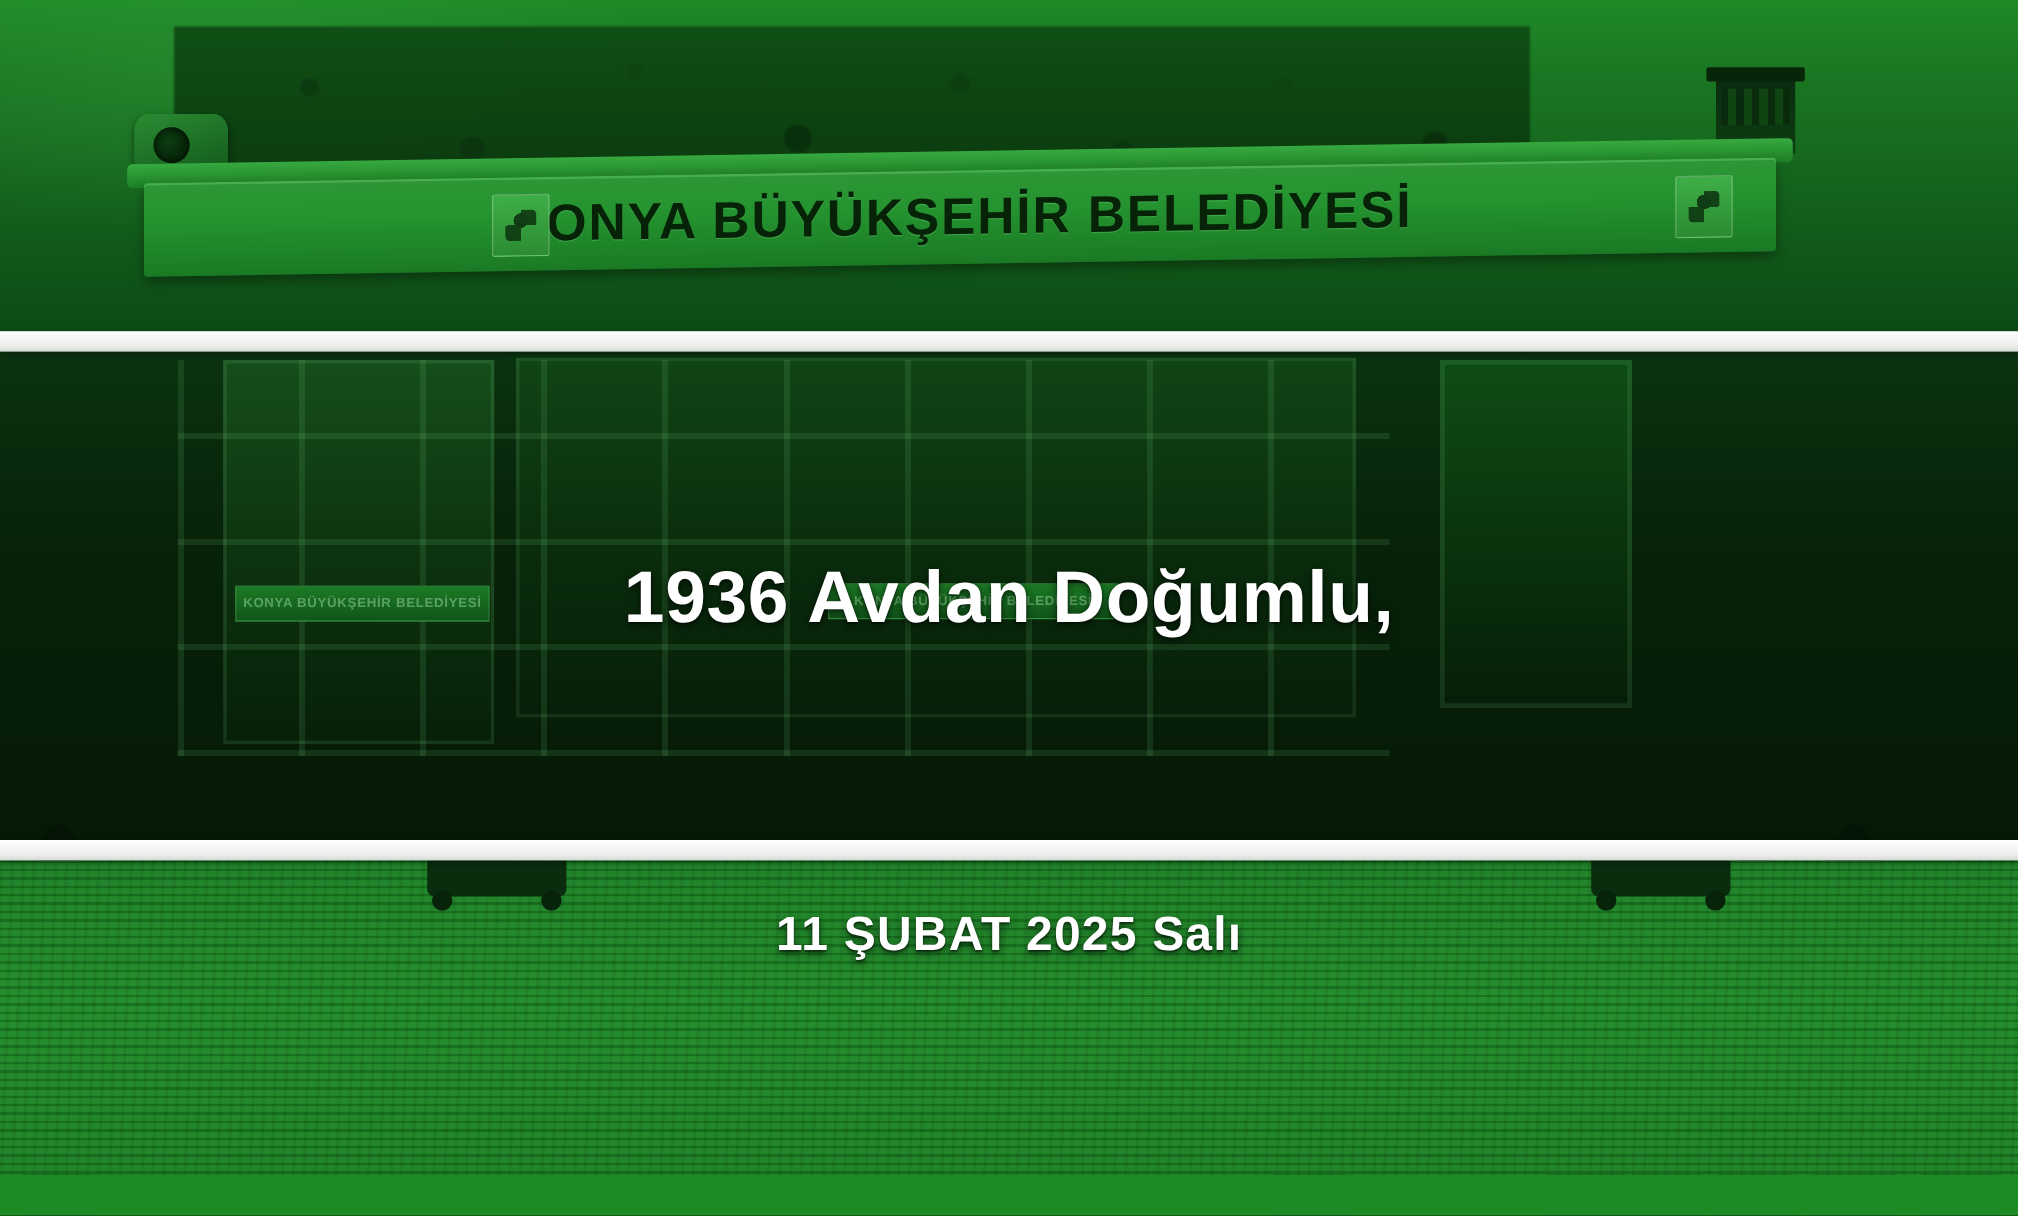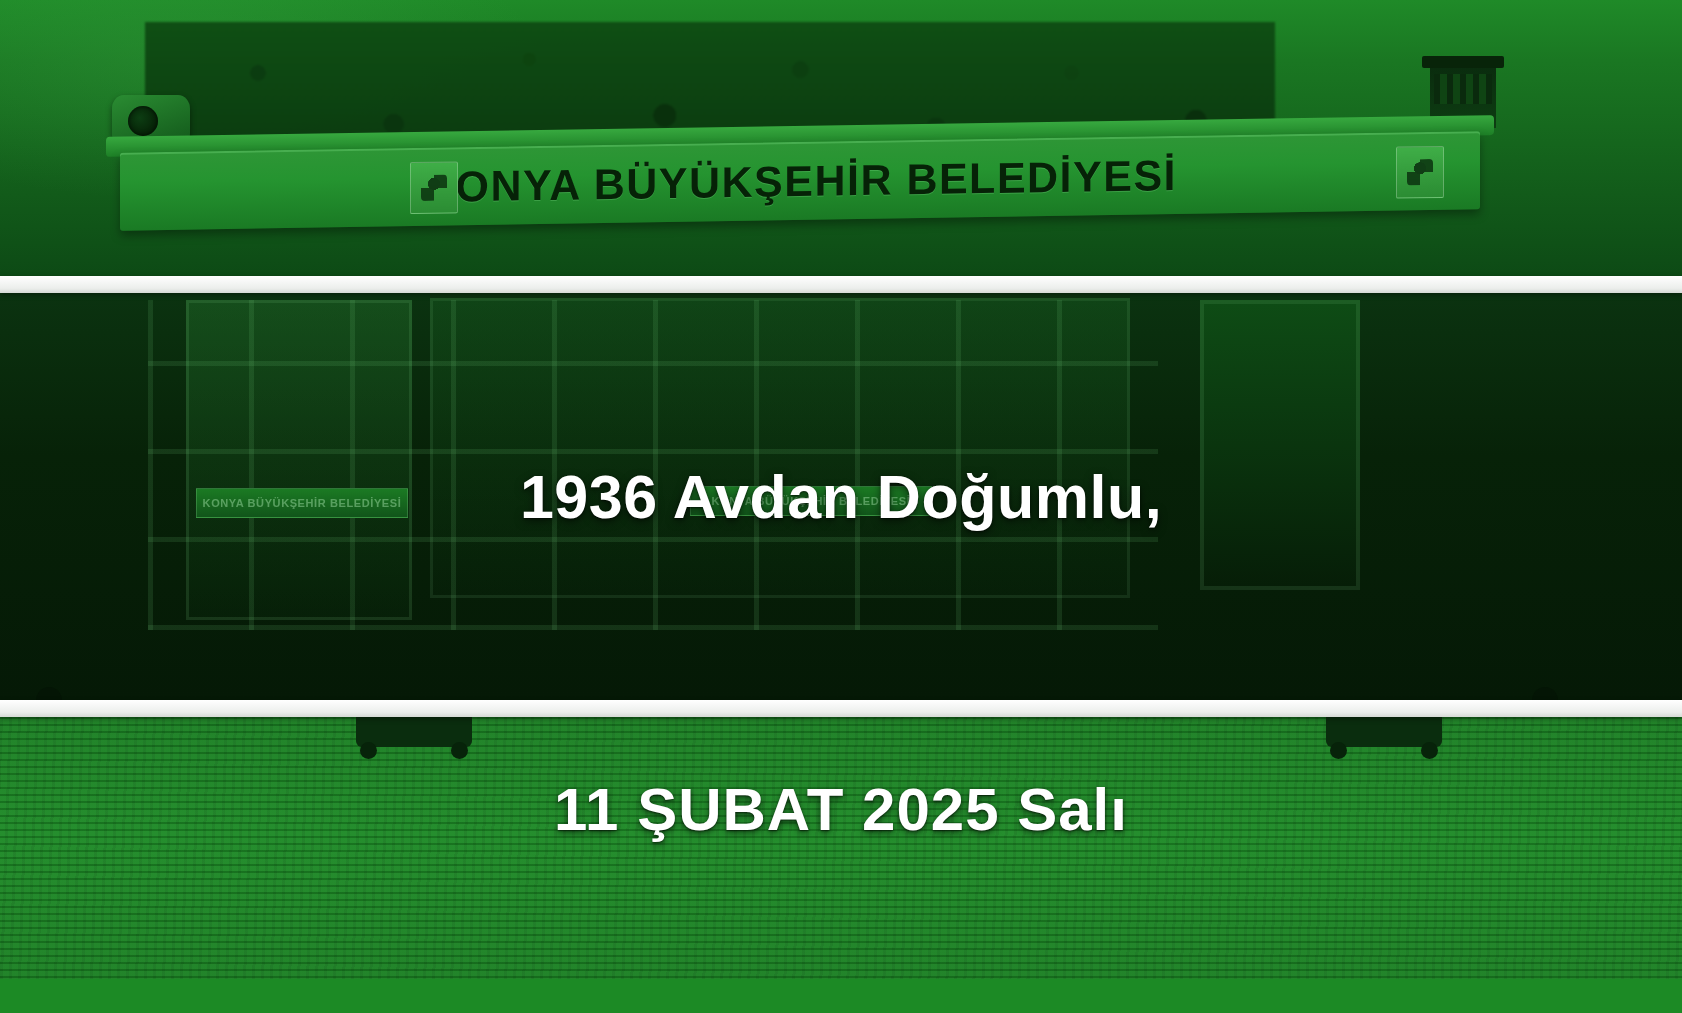--- a/index.html
+++ b/index.html
@@ -228,25 +228,25 @@
     text-align:center;
     white-space:nowrap;
     text-shadow:0 3px 8px rgba(0,0,0,.55), 0 1px 2px rgba(0,0,0,.6);
   }
   #headline .l1{ font-size:74px; letter-spacing:1px; }
   #headline .l2{ font-size:61px; letter-spacing:.5px; }
   #headline .l3{ font-size:74px; letter-spacing:.5px; }
 
   
   #date-line{
-    position:absolute; left:0; top:775px; width:100%;
+    position:absolute; left:0; top:757px; width:100%;
     text-align:center;
     color:#ffffff;
     font-weight:bold;
-    font-size:60px;
+    font-size:40px;
     letter-spacing:1px;
     text-shadow:0 3px 7px rgba(0,0,0,.5), 0 1px 2px rgba(0,0,0,.55);
     z-index:5;
     white-space:nowrap;
   }
 </style>
 </head>
 <body>
 
 <div id="poster">

